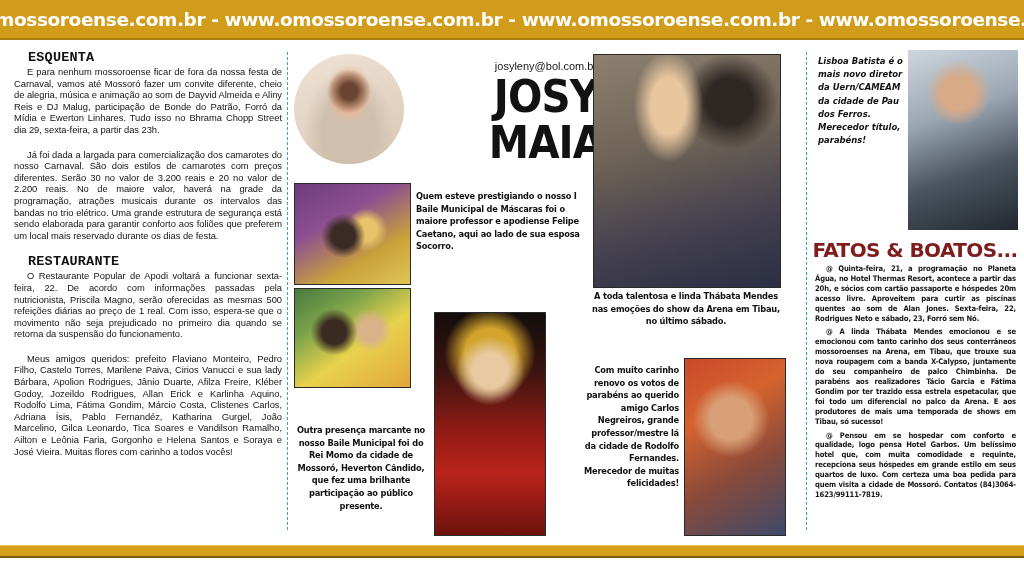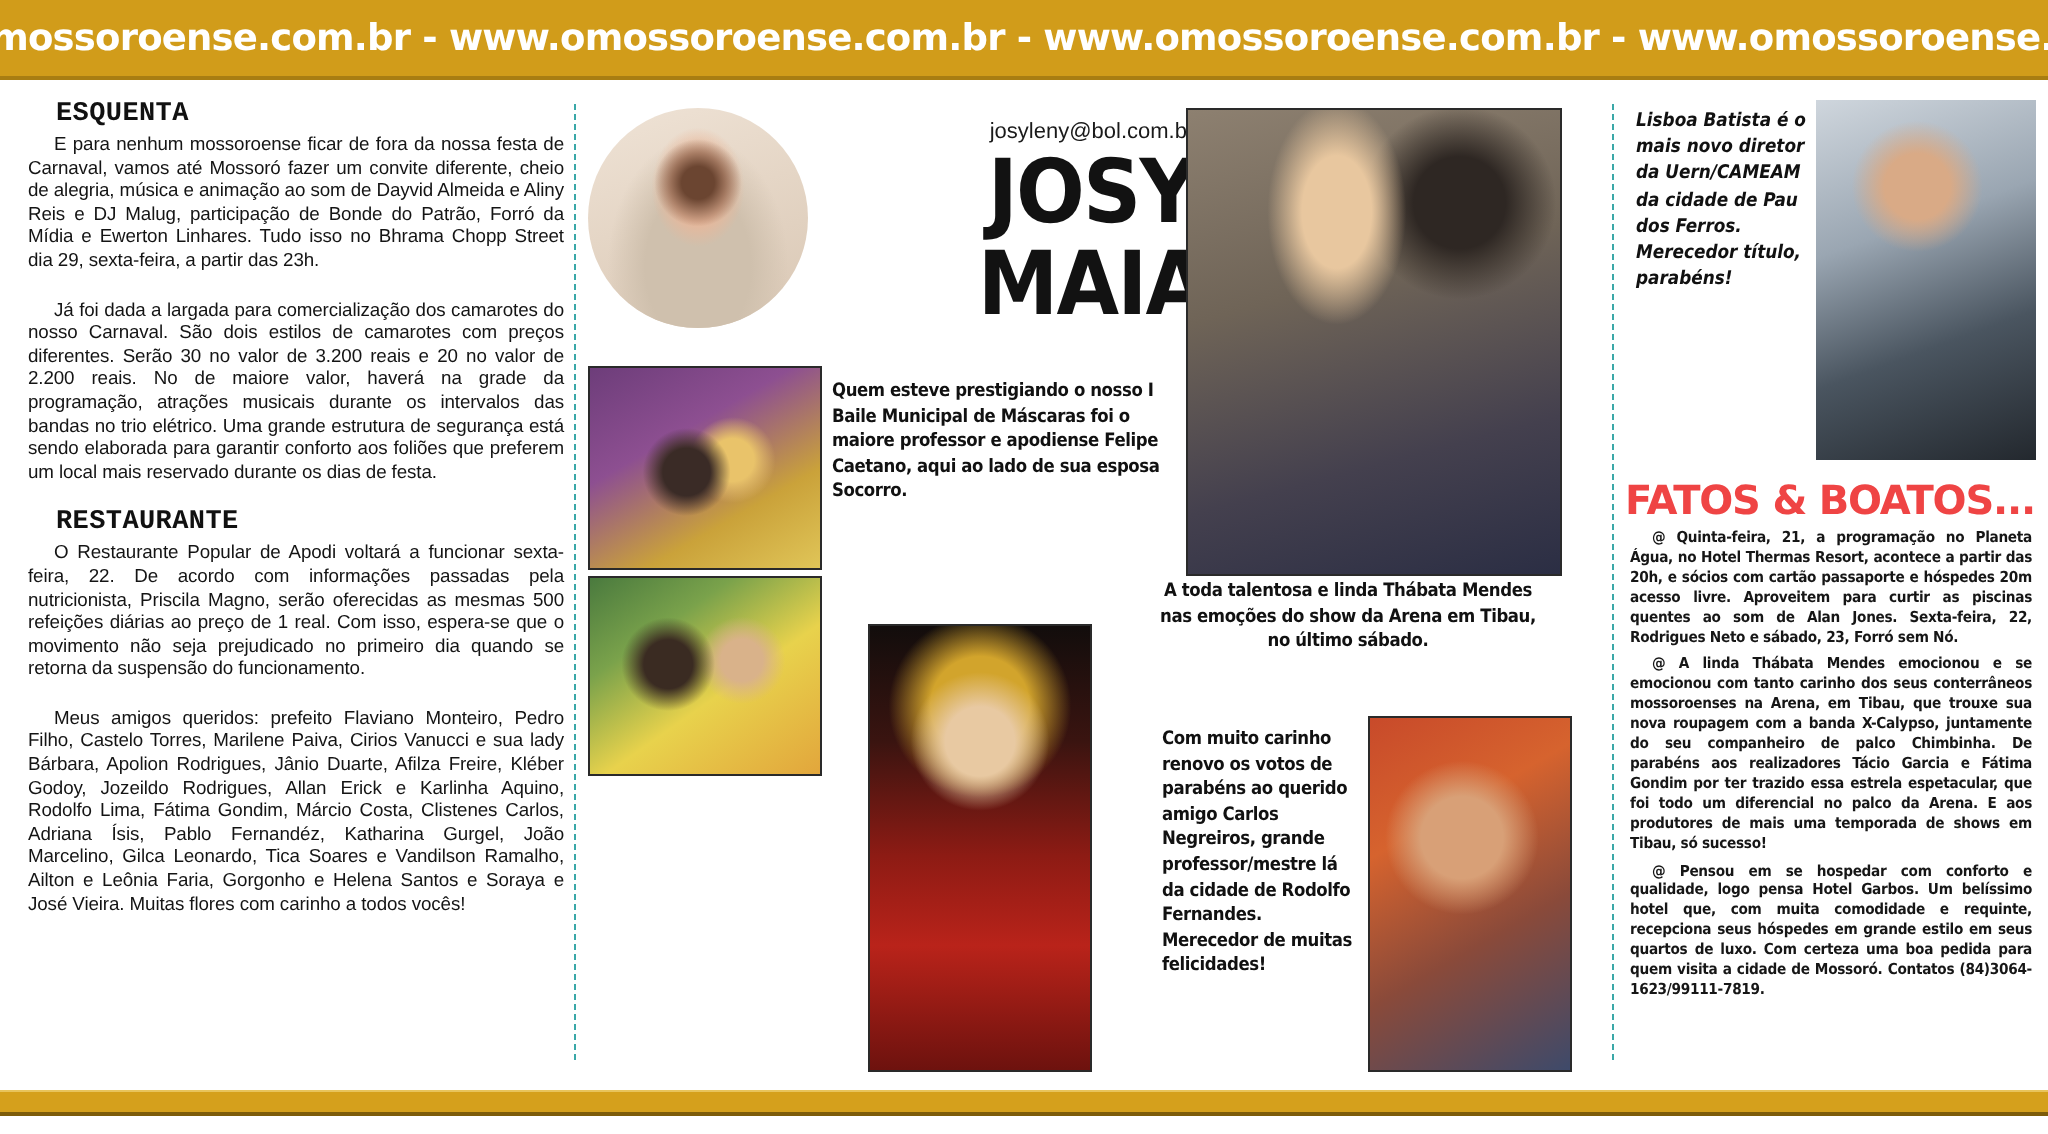--- a/index.html
+++ b/index.html
@@ -140,21 +140,21 @@
     color:#111;
     letter-spacing:-0.2px;
   }
   .cap.center{text-align:center;}
 
   
   .fatos-head{
     font-family:"DejaVu Sans", sans-serif;
     font-weight:bold;
     font-size:20px;
-    color:#ef4444;
+    color:#7f1d1d;
     letter-spacing:-0.6px;
     text-align:center;
     margin:0 0 6px 0;
   }
   .fatos-p{
     font-family:"DejaVu Sans Condensed","DejaVu Sans", sans-serif;
     font-weight:bold;
     font-size:7.6px;
     line-height:9.9px;
     color:#161616;
@@ -220,28 +220,29 @@
     <div class="photo framed" style="left:2px;top:133px;width:115px;height:100px;">
       <div class="ph-inner img-fantasia"></div>
     </div>
 
     <div class="photo framed" style="left:2px;top:238px;width:115px;height:98px;">
       <div class="ph-inner img-casal"></div>
     </div>
 
     <div class="cap" style="position:absolute;left:124px;top:140px;width:166px;">Quem esteve prestigiando o nosso I Baile Municipal de Máscaras foi o maiore professor e apodiense Felipe Caetano, aqui ao lado de sua esposa Socorro.</div>
 
-    <div class="cap center" style="position:absolute;left:284px;top:240px;width:196px;text-align:center;">A toda talentosa e linda Thábata Mendes nas emoções do show da Arena em Tibau, no último sábado.</div>
+    <div class="cap center" style="position:absolute;left:296px;top:240px;width:196px;text-align:center;">A toda talentosa e linda Thábata Mendes nas emoções do show da Arena em Tibau, no último sábado.</div>
 
     <div class="photo framed" style="left:142px;top:262px;width:110px;height:222px;">
       <div class="ph-inner img-reimomo"></div>
     </div>
 
-
-    <div class="cap" style="position:absolute;left:289px;top:314px;width:98px;">Com muito carinho renovo os votos de parabéns ao querido amigo Carlos Negreiros, grande professor/mestre lá da cidade de Rodolfo Fernandes. Merecedor de muitas felicidades!</div>
+    <div class="cap center" style="position:absolute;left:1px;top:374px;width:136px;">Outra presença marcante no nosso Baile Municipal foi do Rei Momo da cidade de Mossoró, Heverton Cândido, que fez uma brilhante participação ao público presente.</div>
+
+    <div class="cap" style="position:absolute;left:289px;top:314px;width:98px;text-align:right;">Com muito carinho renovo os votos de parabéns ao querido amigo Carlos Negreiros, grande professor/mestre lá da cidade de Rodolfo Fernandes. Merecedor de muitas felicidades!</div>
 
     <div class="photo framed" style="left:392px;top:308px;width:100px;height:176px;">
       <div class="ph-inner img-carlos"></div>
     </div>
 
   </div>
 
   <div class="col3">
 
     <div class="photo" style="left:96px;top:0px;width:110px;height:180px;">

